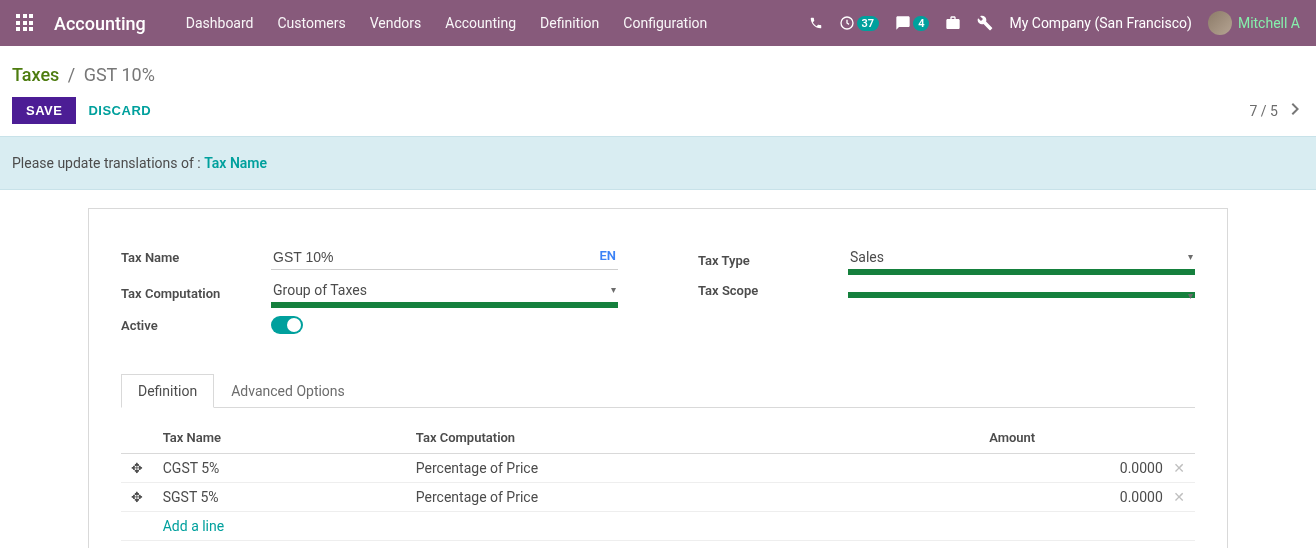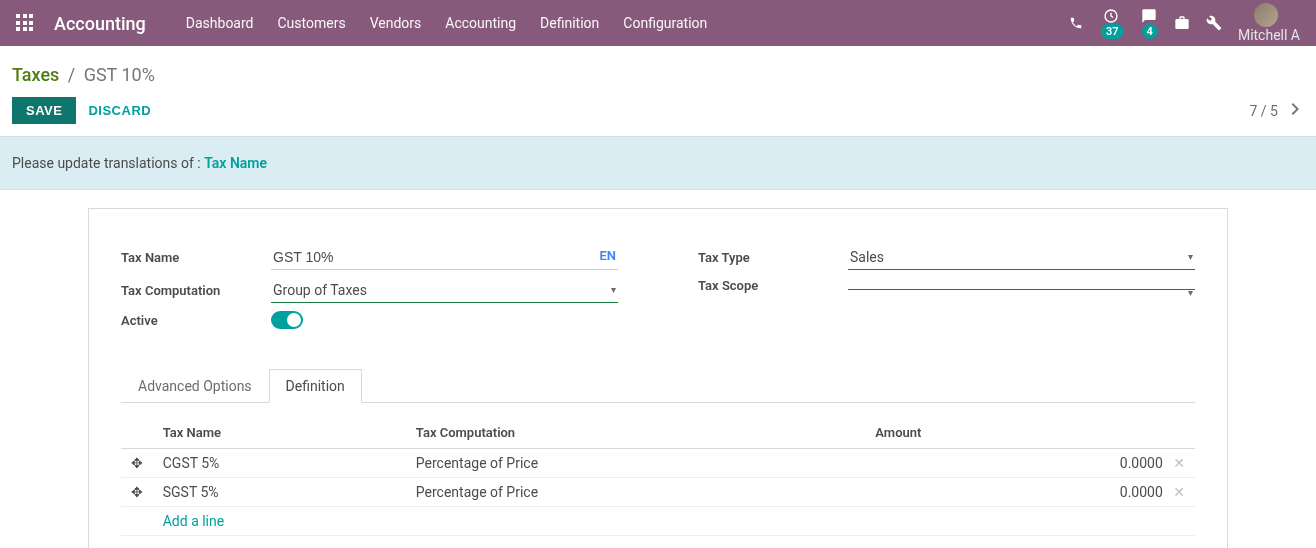--- a/index.html
+++ b/index.html
@@ -57,21 +57,20 @@
       display: flex;
       align-items: center;
       gap: 16px;
     }
     .nav-icon {
       color: #fff;
       cursor: pointer;
       position: relative;
       display: flex;
       align-items: center;
-      flex-direction: column;
     }
     .badge {
       background: #00a09d;
       color: #fff;
       border-radius: 9px;
       font-size: 11px;
       padding: 1px 5px;
       margin-left: 2px;
       font-weight: 600;
     }
@@ -83,22 +82,21 @@
       width: 24px;
       height: 24px;
       border-radius: 50%;
       background: linear-gradient(135deg, #8c7b68, #b5a493);
       display: inline-block;
       margin-right: 6px;
     }
     .user-block {
       display: flex;
       align-items: center;
-      color: #e5e5e5;
-      flex-direction: column;
+      color: #86efac;
     }
     
     .control-bar {
       padding: 12px 16px 12px 12px;
     }
     .breadcrumb {
       font-size: 18px;
       margin-bottom: 12px;
       margin-top: 6px;
     }
@@ -118,21 +116,21 @@
       display: flex;
       align-items: center;
       justify-content: space-between;
     }
     .left-buttons {
       display: flex;
       align-items: center;
       gap: 12px;
     }
     .btn-save {
-      background: #0f766e;
+      background: #4c1d95;
       color: #fff;
       border: none;
       padding: 6px 14px;
       font-weight: 600;
       font-size: 13px;
       cursor: pointer;
       letter-spacing: 0.5px;
     }
     .btn-discard {
       color: #00a09d;
@@ -204,21 +202,21 @@
       border-bottom: 1px solid #cfcfcf;
       padding: 4px 30px 4px 2px;
       font-size: 14px;
       color: #4c4c4c;
       outline: none;
       background: transparent;
     }
     .form-select {
       width: 100%;
       border: none;
-      border-bottom: 1px solid #15803d;
+      border-bottom: 6px solid #15803d;
       padding: 4px 22px 4px 2px;
       font-size: 14px;
       color: #4c4c4c;
       background: transparent;
       appearance: none;
       outline: none;
       cursor: pointer;
     }
     .select-caret {
       position: absolute;
@@ -284,21 +282,21 @@
     }
     .o-table thead th {
       text-align: left;
       font-weight: 600;
       color: #4c4c4c;
       padding: 8px 10px;
       border-bottom: 1px solid #d9d9d9;
       font-size: 13px;
     }
     .o-table thead th.col-amount {
-      text-align: left;
+      text-align: center;
       padding-right: 46px;
     }
     .o-table tbody td {
       padding: 6px 10px;
       border-bottom: 1px solid #eee;
       font-size: 14px;
       color: #4c4c4c;
     }
     .drag-handle-cell {
       width: 24px;
@@ -367,20 +365,21 @@
     <div class="nav-icon">
       <svg width="16" height="16" viewBox="0 0 24 24" fill="#fff">
           <path d="M20 6h-4V4c0-1.1-.9-2-2-2h-4c-1.1 0-2 .9-2 2v2H4c-1.1 0-2 .9-2 2v11c0 1.1.9 2 2 2h16c1.1 0 2-.9 2-2V8c0-1.1-.9-2-2-2zM10 4h4v2h-4V4z"></path>
         </svg>
     </div>
     <div class="nav-icon">
       <svg width="16" height="16" viewBox="0 0 24 24" fill="#fff">
           <path d="M22.7 19l-9.1-9.1c.9-2.3.4-5-1.5-6.9-2-2-5-2.4-7.4-1.3L9 6 6 9 1.6 4.7C.4 7.1.9 10.1 2.9 12.1c1.9 1.9 4.6 2.4 6.9 1.5l9.1 9.1c.4.4 1 .4 1.4 0l2.3-2.3c.5-.4.5-1.1.1-1.4z"></path>
         </svg>
     </div>
+    <div class="company-name">My Company (San Francisco)</div>
     <div class="user-block">
       <span class="avatar"></span>
       <span>Mitchell A</span>
     </div>
   </div>
 </div>
 
 <div class="control-bar">
   <div class="breadcrumb">
     <span class="breadcrumb-link">Taxes</span>
@@ -445,22 +444,22 @@
         <label class="form-label">Tax Scope</label>
         <div class="form-input-wrap">
           <div class="form-select"></div>
           <span class="select-caret">▾</span>
         </div>
       </div>
     </div>
   </div>
 
   <div class="tabs">
+    <div class="tab active">Definition</div>
     <div class="tab">Advanced Options</div>
-    <div class="tab active">Definition</div>
   </div>
 
   <table class="o-table">
     <thead>
       <tr>
         <th style="width:24px"></th>
         <th>Tax Name</th>
         <th>Tax Computation</th>
         <th class="col-amount">Amount</th>
       </tr>

